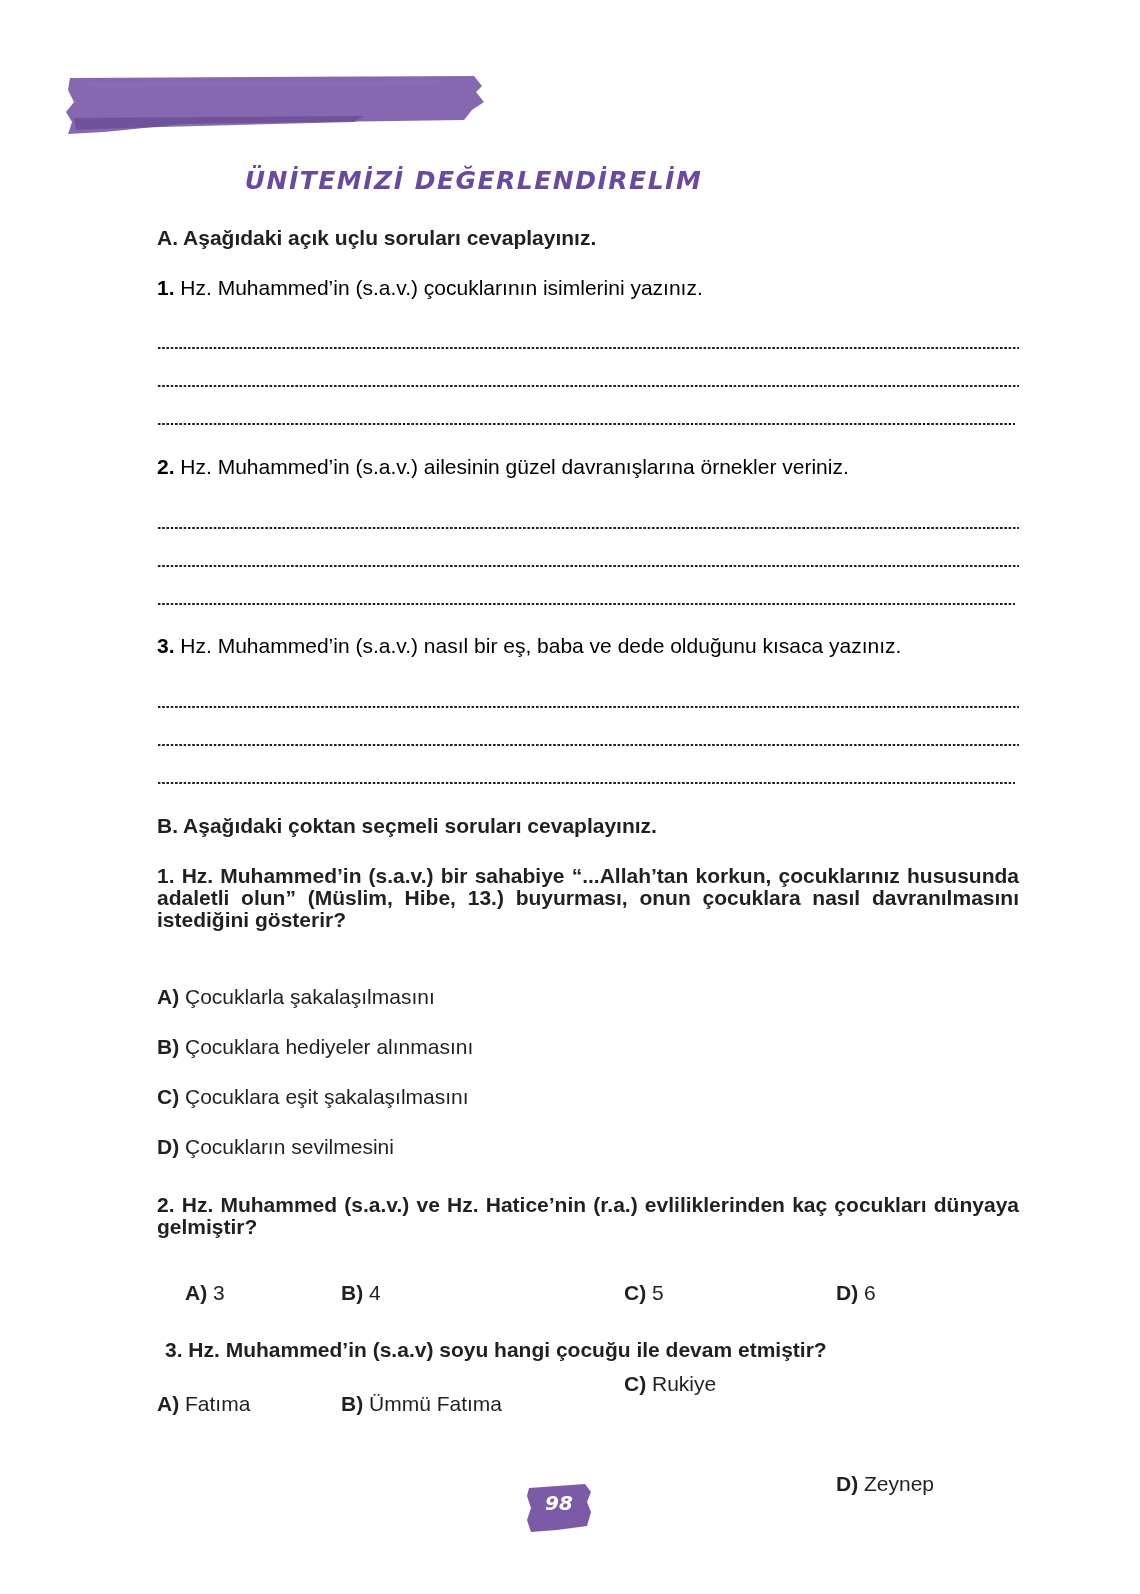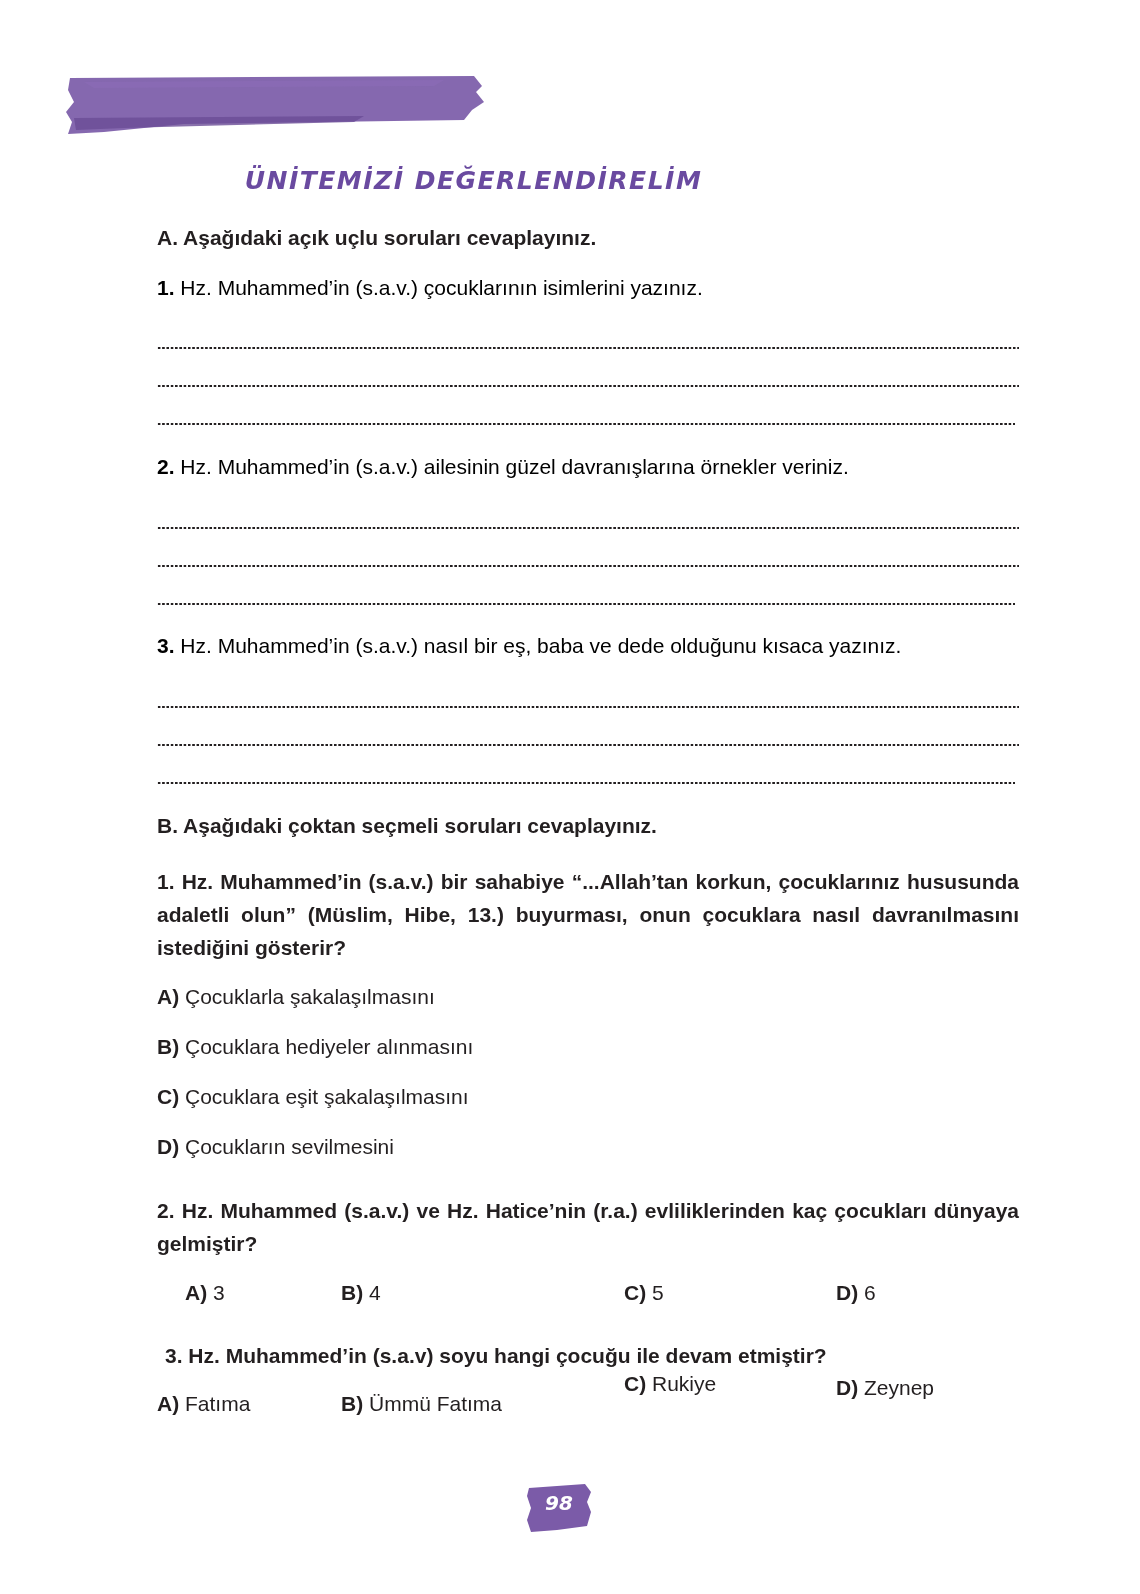--- a/index.html
+++ b/index.html
@@ -33,21 +33,21 @@
 
     .dots {
       position: absolute; left: 0; width: 862px; height: 4px;
       background-image: radial-gradient(circle, #231f20 1.1px, transparent 1.4px);
       background-size: 4.3px 4px; background-repeat: repeat-x;
     }
     .dots.short { width: 858px; }
 
     .mc-question {
       position: absolute; left: 0; width: 862px; font-weight: bold; font-size: 21px;
-      line-height: 33px; text-align: justify; color: #231f20;
+      line-height: 22px; text-align: justify; color: #231f20;
     }
     .option { position: absolute; font-size: 21px; color: #231f20; }
     .option .letter { font-weight: bold; }
 
     .page-number {
       position: absolute; left: 527px; top: 1482px; width: 64px; height: 50px;
     }
     .page-number .bg { position: absolute; left: 0; top: 0; width: 100%; height: 100%; }
     .page-number .num {
       position: absolute; left: 0; width: 100%; top: 9px; text-align: center;
@@ -129,21 +129,21 @@
 
   <div class="option" style="left:0; top:1392px;">
     <span class="letter">A)</span><span> Fatıma</span>
   </div>
   <div class="option" style="left:184px; top:1392px;">
     <span class="letter">B)</span><span> Ümmü Fatıma</span>
   </div>
   <div class="option" style="left:467px; top:1326px;margin-top:46px;">
     <span class="letter">C)</span><span> Rukiye</span>
   </div>
-  <div class="option" style="left:679px; top:1376px;">
+  <div class="option" style="left:679px; top:1472px;">
     <span class="letter">D)</span><span> Zeynep</span>
   </div>
 </div>
 
 <div class="page-number">
   <svg class="bg" viewBox="0 0 64 50" preserveAspectRatio="none">
     <path d="M2 6 L58 2 L64 10 L60 20 L64 30 L60 44 L30 48 L4 50 L0 38 L4 26 L0 14 Z" fill="#7b5ba8"></path>
   </svg>
   <div class="num">98</div>
 </div>

